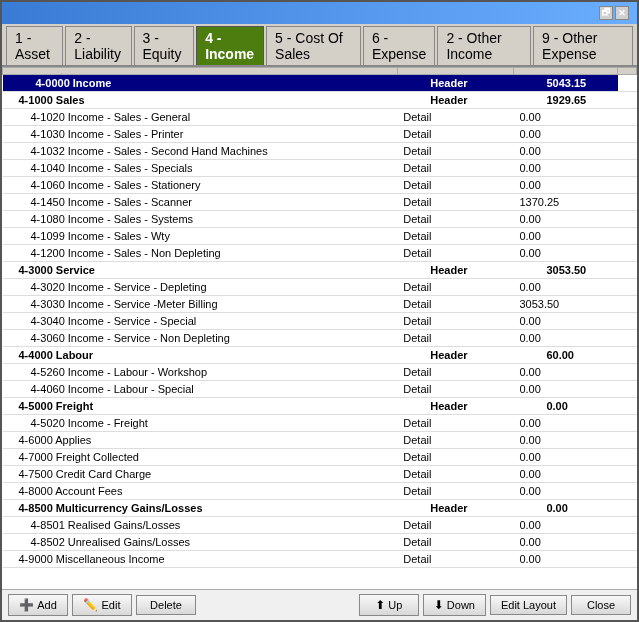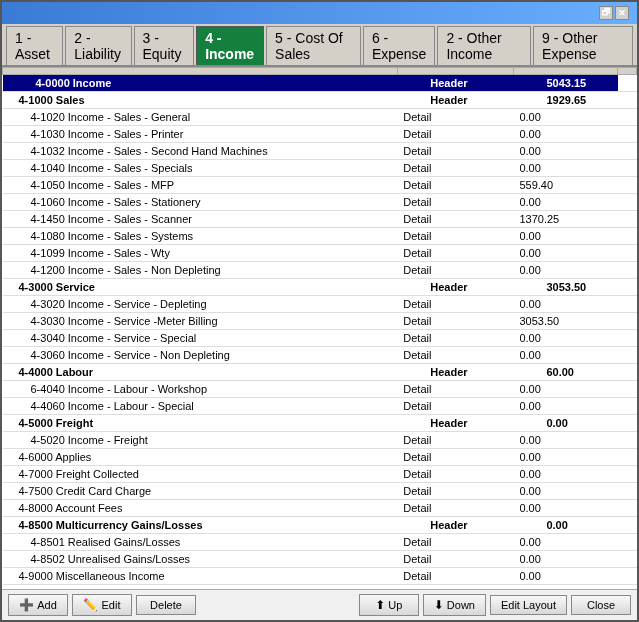--- a/index.html
+++ b/index.html
@@ -3,21 +3,21 @@
   <meta charset="utf-8">
   <style>
     * { box-sizing: border-box; margin: 0; padding: 0; }
     body { font-family: Arial, sans-serif; font-size: 11px; background: #c0c0c0; }
     .window { width: 639px; height: 622px; background: #f0f0f0; border: 2px solid #555; display: flex; flex-direction: column; }
     .title-bar { background: linear-gradient(to right, #3a7bd5, #6aaeff); color: white; padding: 4px 8px; font-weight: bold; font-size: 12px; display: flex; justify-content: space-between; align-items: center; }
     .title-bar-buttons { display: flex; gap: 2px; }
     .title-btn { width: 14px; height: 14px; background: #d0d0d0; border: 1px solid #888; font-size: 9px; display: flex; align-items: center; justify-content: center; cursor: pointer; }
     .tabs { display: flex; background: #d4d0c8; border-bottom: 2px solid #888; padding: 2px 4px 0; gap: 2px; }
     .tab { padding: 3px 8px; border: 1px solid #888; border-bottom: none; background: #d4d0c8; cursor: pointer; font-size: 14px; }
-    .tab.active { background: #15803d; color: white; font-weight: bold; border-color: #555; }
+    .tab.active { background: #4d7c0f; color: white; font-weight: bold; border-color: #555; }
     .table-container { flex: 1; overflow-y: auto; overflow-x: hidden; background: white; }
     table { width: 100%; border-collapse: collapse; }
     thead tr { background: #d4d0c8; }
     thead th { padding: 3px 6px; text-align: left; border: 1px solid #aaa; font-weight: bold; position: sticky; top: 0; background: #d4d0c8; }
     thead th.right { text-align: right; }
     tbody tr { border-bottom: 1px solid #ddd; }
     tbody td { padding: 2px 6px; }
     .row-selected { background: #000080 !important; color: white !important; }
     .row-selected td { color: white; }
     .header-row td { font-weight: bold; padding-left: 33px; }
@@ -90,25 +90,20 @@
             <td class="indent2">4-1032 Income - Sales - Second Hand Machines</td>
             <td>Detail</td>
             <td class="right">0.00</td>
           </tr>
           <tr>
             <td class="indent2">4-1040 Income - Sales - Specials</td>
             <td>Detail</td>
             <td class="right">0.00</td>
           </tr>
           <tr>
-            <td class="indent2">4-1050 Income - Sales - MFP</td>
-            <td>Detail</td>
-            <td class="right">559.40</td>
-          </tr>
-          <tr>
             <td class="indent2">4-1060 Income - Sales - Stationery</td>
             <td>Detail</td>
             <td class="right">0.00</td>
           </tr>
           <tr>
             <td class="indent2">4-1450 Income - Sales - Scanner</td>
             <td>Detail</td>
             <td class="right">1370.25</td>
           </tr>
           <tr>
@@ -150,21 +145,21 @@
             <td class="indent2">4-3060 Income - Service - Non Depleting</td>
             <td>Detail</td>
             <td class="right">0.00</td>
           </tr>
           <tr class="header-row">
             <td class="indent1">4-4000 Labour</td>
             <td>Header</td>
             <td class="right">60.00</td>
           </tr>
           <tr>
-            <td class="indent2">6-4040 Income - Labour - Workshop</td>
+            <td class="indent2">4-5260 Income - Labour - Workshop</td>
             <td>Detail</td>
             <td class="right">0.00</td>
           </tr>
           <tr>
             <td class="indent2">4-4060 Income - Labour - Special</td>
             <td>Detail</td>
             <td class="right">0.00</td>
           </tr>
           <tr class="header-row">
             <td class="indent1">4-5000 Freight</td>

